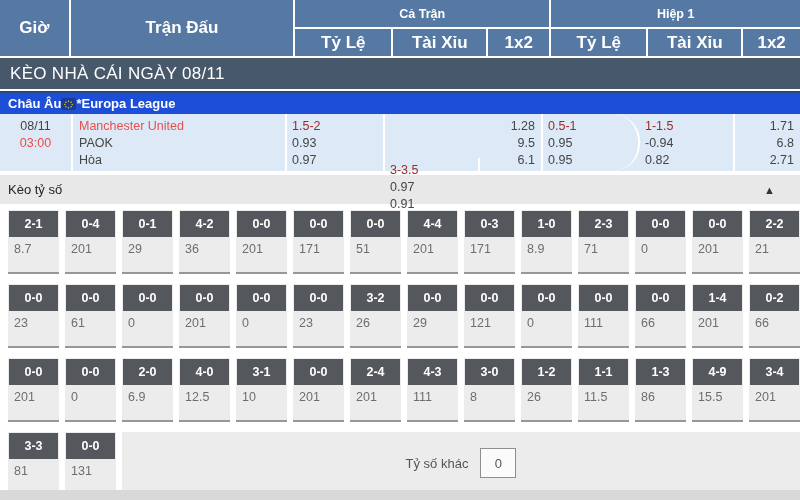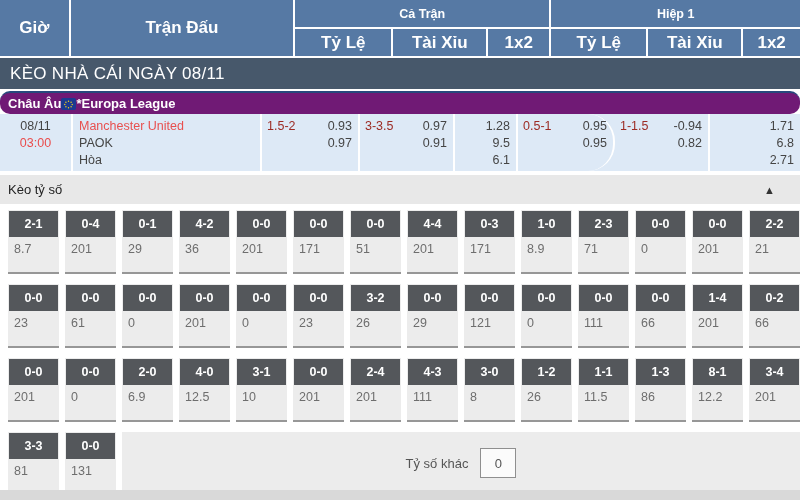--- a/index.html
+++ b/index.html
@@ -20,36 +20,36 @@
   .hsub { display:flex; flex:1; }
   .hsub .hcell { border-right:2px solid #fff; }
   .hsub .hcell:last-child { border-right:none; }
   .w-hdc1 { width:98px; } .w-ou1 { width:95px; } .w-1x2a { width:61px; flex:1; }
   .w-hdc2 { width:97px; } .w-ou2 { width:95px; } .w-1x2b { flex:1; }
 
   
   .title-bar { margin-top:2px; height:31px; background:#47586b; color:#fff; font-size:17px; line-height:31px; padding-left:10px; letter-spacing:.3px; }
 
   
-  .league-bar { margin-top:2px; height:23px; background:#701a75; border-top:2px solid #27497c; color:#fff; font-weight:bold; font-size:13px; display:flex; align-items:center; padding-left:8px; gap:0;border-radius:10px; }
+  .league-bar { margin-top:2px; height:23px; background:#1d4ed8; border-top:2px solid #27497c; color:#fff; font-weight:bold; font-size:13px; display:flex; align-items:center; padding-left:8px; gap:0; }
   .eu-flag { width:15px; height:11px; background:#1b3a91; border-radius:2px; display:inline-block; }
 
   
   .match-row { display:flex; height:57px; background:#dde9f6; font-size:12.5px; color:#454545; }
   .mcell { border-right:2px solid #fff; padding-top:4px; line-height:17px; }
   .match-row .mcell:last-child { border-right:none; }
   .m-time { width:73px; text-align:center; }
   .m-time .time { color:#ea4c4c; }
-  .m-teams { width:189px; padding-left:6px; }
+  .m-teams { width:214px; padding-left:6px; }
   .m-teams .home { color:#e8504f; }
   .m-odds { display:flex; flex-direction:column; padding:4px 6px 0 5px; }
-  .m-odds .line { display:flex; justify-content:space-between; line-height:17px; }
+  .m-odds .line { display:flex; justify-content:flex-end; line-height:17px;flex-direction:column; }
   .m-odds .hdc { color:#9c2b24; }
   .m-1x2 { text-align:right; padding-right:6px; }
-  .mw-hdc1 { width:98px; } .mw-ou1 { width:95px; } .mw-1x2a { width:63px; }
+  .mw-hdc1 { width:98px; } .mw-ou1 { width:95px;margin-top:44px; } .mw-1x2a { width:63px; }
   .mw-hdc2 { width:97px;border-radius:27px; } .mw-ou2 { width:95px; } .mw-1x2b { flex:1; }
 
   
   .score-bar { margin-top:4px; height:29px; background:#e8e8e8; display:flex; align-items:center; padding:0 25px 0 8px; }
   .score-bar .label { font-size:13px; color:#222; flex:1; }
   .score-bar .arrow { font-size:11px; color:#333; cursor:pointer; }
 
   .grid { padding:6px 0 0 8px; background:#fff; }
   .score-row { display:flex; gap:6px; margin-bottom:10px; width:792px; }
   .score-cell { width:51px; height:64px; background:#ececec; border-bottom:2px solid #979797; }
@@ -337,22 +337,22 @@
         </div>
         <div class="score-cell">
           <div class="score-chip">1-1</div>
           <div class="score-odds">11.5</div>
         </div>
         <div class="score-cell">
           <div class="score-chip">1-3</div>
           <div class="score-odds">86</div>
         </div>
         <div class="score-cell">
-          <div class="score-chip">8-1</div>
-          <div class="score-odds">12.2</div>
+          <div class="score-chip">4-9</div>
+          <div class="score-odds">15.5</div>
         </div>
         <div class="score-cell">
           <div class="score-chip">3-4</div>
           <div class="score-odds">201</div>
         </div>
       </div>
     <div class="score-row">
       <div class="score-cell">
           <div class="score-chip">3-3</div>
           <div class="score-odds">81</div>

